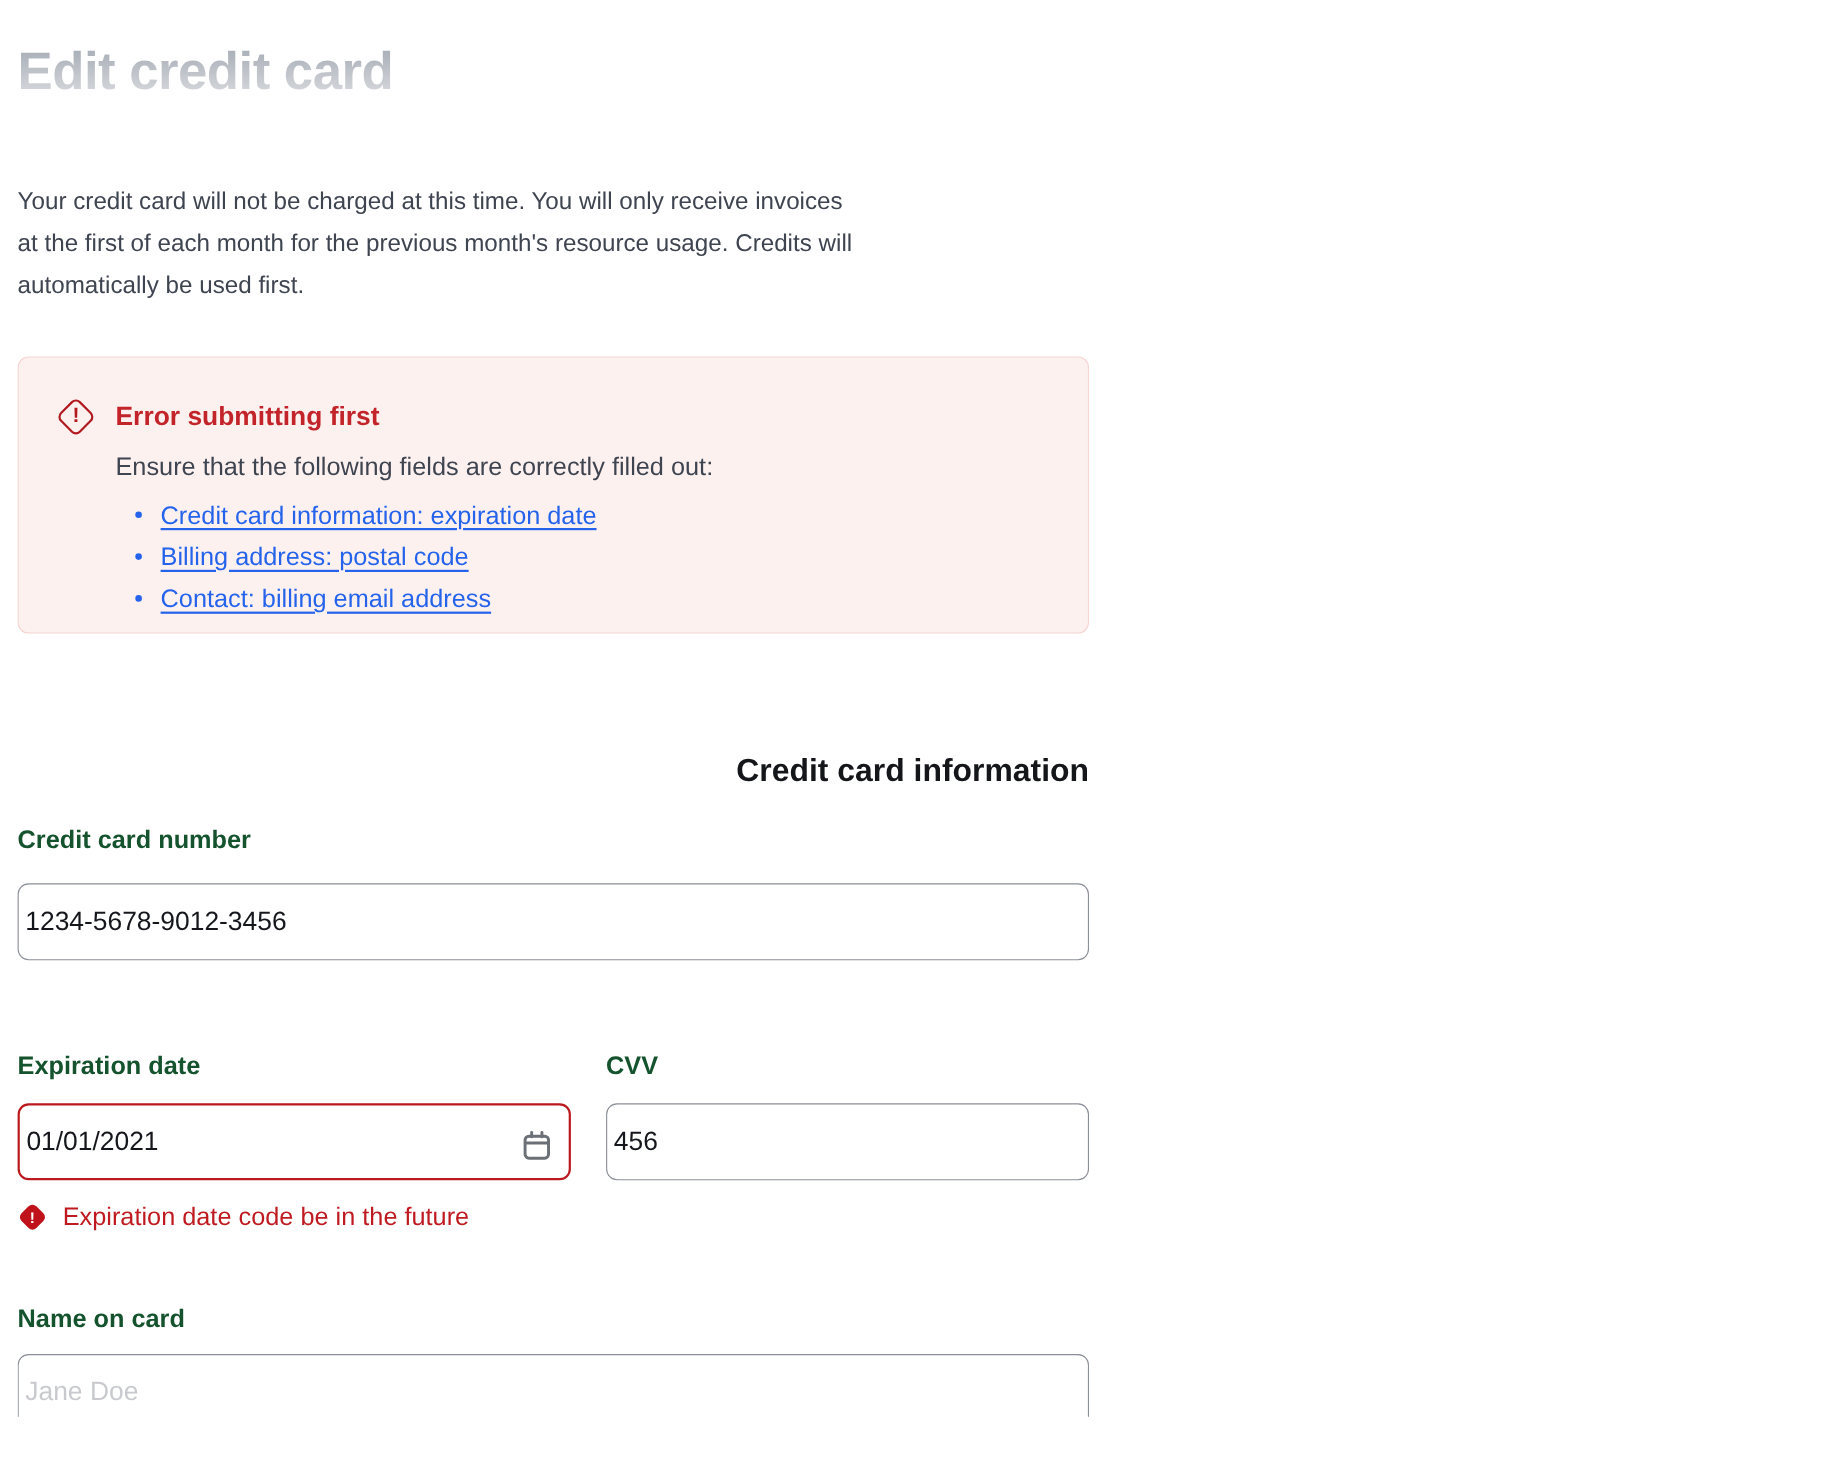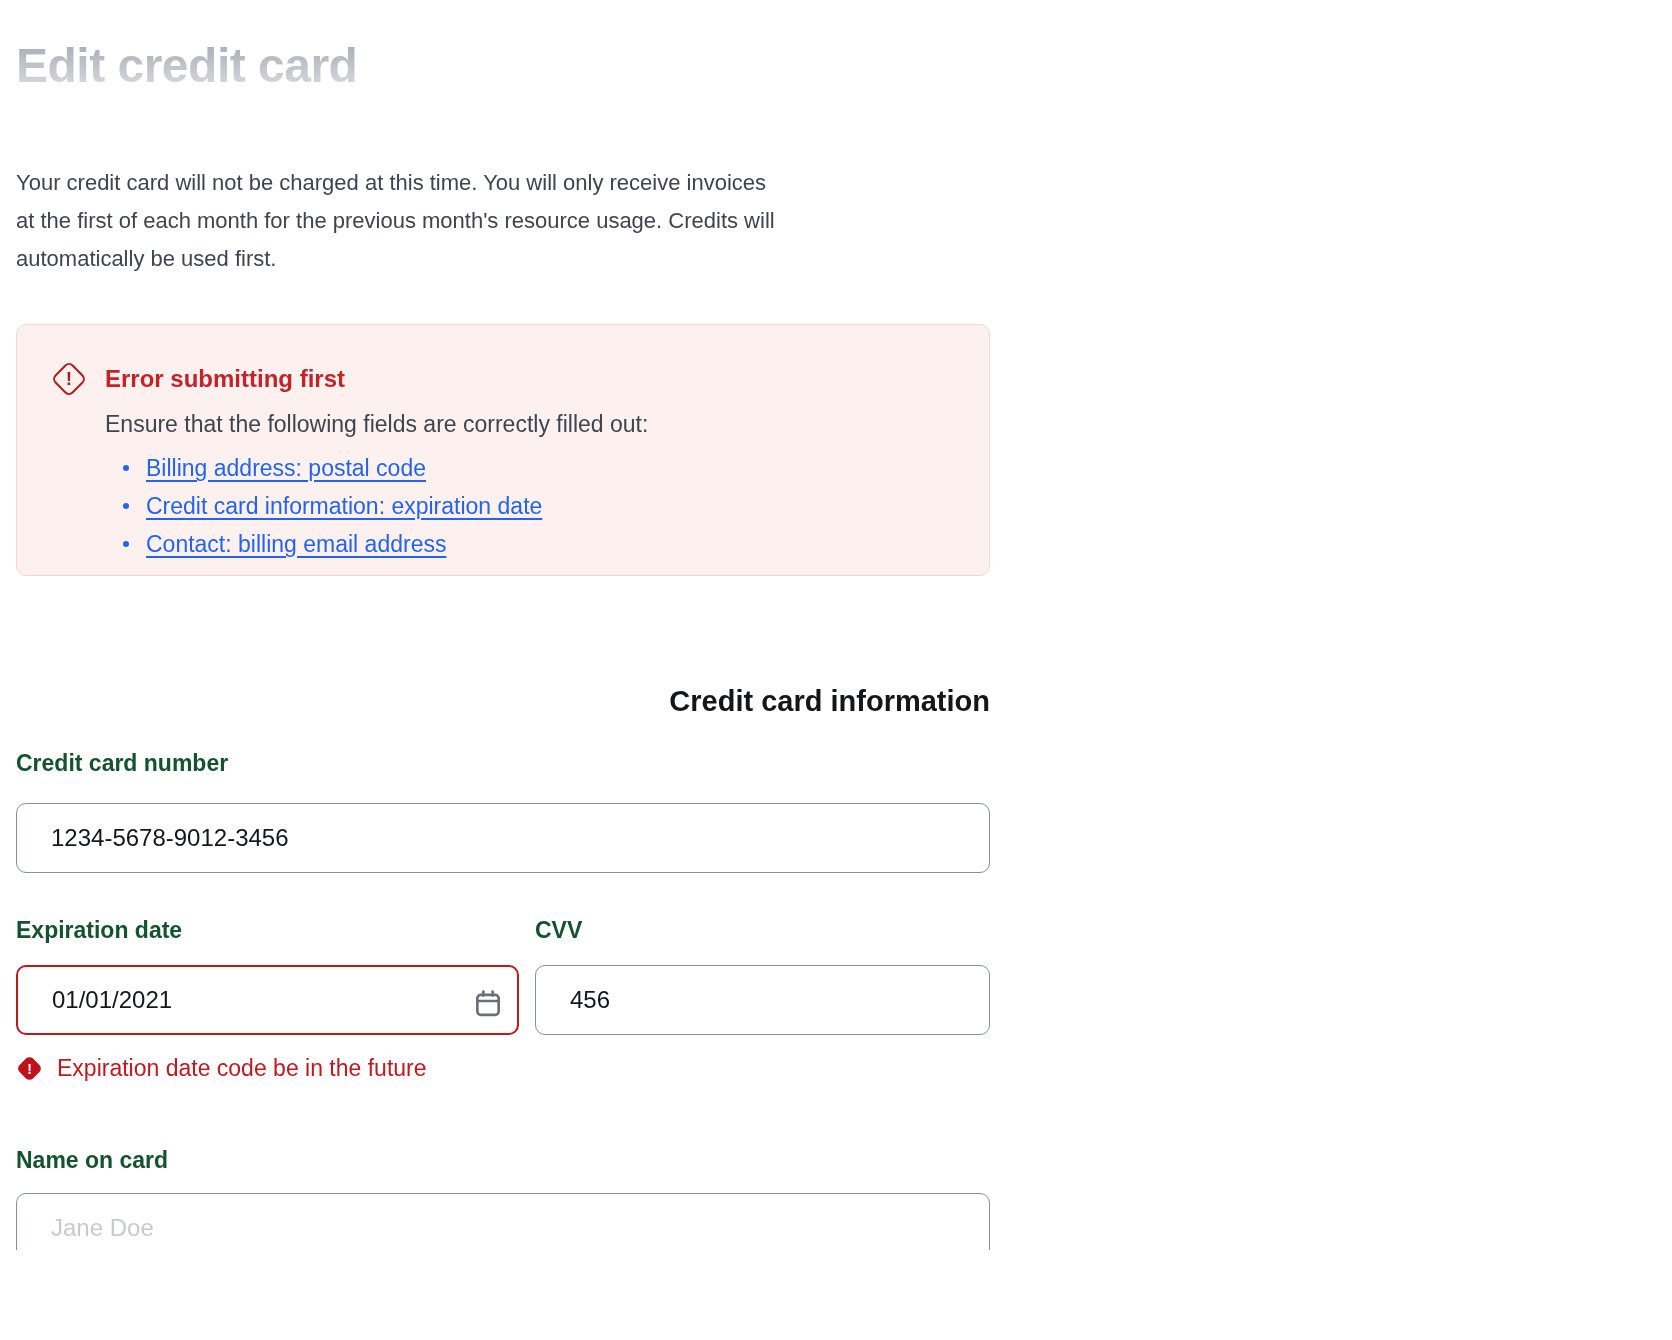--- a/index.html
+++ b/index.html
@@ -88,29 +88,29 @@
   .field-label {
     font-size:23px; font-weight:700; line-height:30px; color:#14532d;
   }
   .lbl-row1 { margin-top:29px; }
 
   .text-input {
     width:100%; height:70px;
     border:1px solid #8a8e96; border-radius:10px;
     font-family:"Liberation Sans","DejaVu Sans",sans-serif;
     font-size:24px; color:#15171c;
-    padding:0 34px;
+    padding:0 6px;
     background:#ffffff;
     outline:none;
     display:block;
   }
   .text-input::placeholder { color:#c8cace; }
   .mt-input { margin-top:25px; }
 
-  .two-col { display:flex; gap:16px; margin-top:42px; }
+  .two-col { display:flex; gap:32px; margin-top:80px; }
   .col-exp { width:503px; flex:0 0 auto; }
   .col-cvv { flex:1 1 auto; }
   .two-col .text-input { margin-top:20px; }
 
   .input-wrap { position:relative; }
   .input-error { border:2px solid #bb191e; }
   .cal-icon {
     position:absolute; right:15px; top:50%;
     transform:translateY(-41%);
     width:32px; height:32px;
@@ -152,24 +152,24 @@
     <div class="banner">
       <div class="banner-head">
         <div class="diamond-outline">
             <span>!</span>
           </div>
         <div class="banner-title">Error submitting first</div>
       </div>
       <div class="banner-sub">Ensure that the following fields are correctly filled out:</div>
       <ul class="banner-list">
         <li>
-          <a href="#">Billing address: postal code</a>
+          <a href="#">Credit card information: expiration date</a>
         </li>
         <li>
-          <a href="#">Credit card information: expiration date</a>
+          <a href="#">Billing address: postal code</a>
         </li>
         <li>
           <a href="#">Contact: billing email address</a>
         </li>
       </ul>
     </div>
 
     <h2 class="section-title">Credit card information</h2>
 
     <div class="field-label lbl-row1">Credit card number</div>

